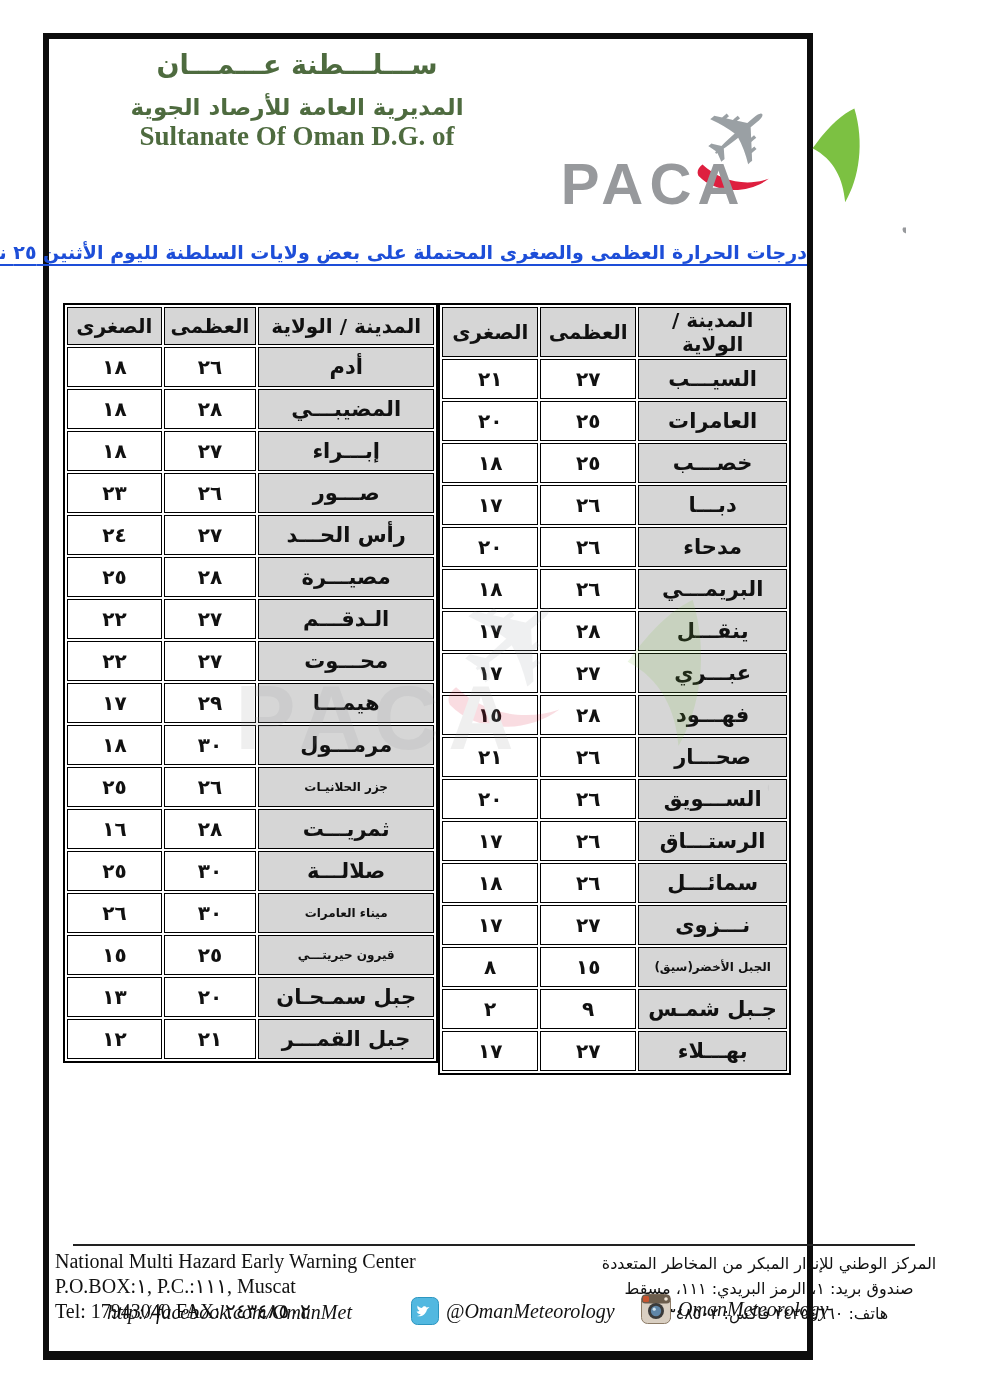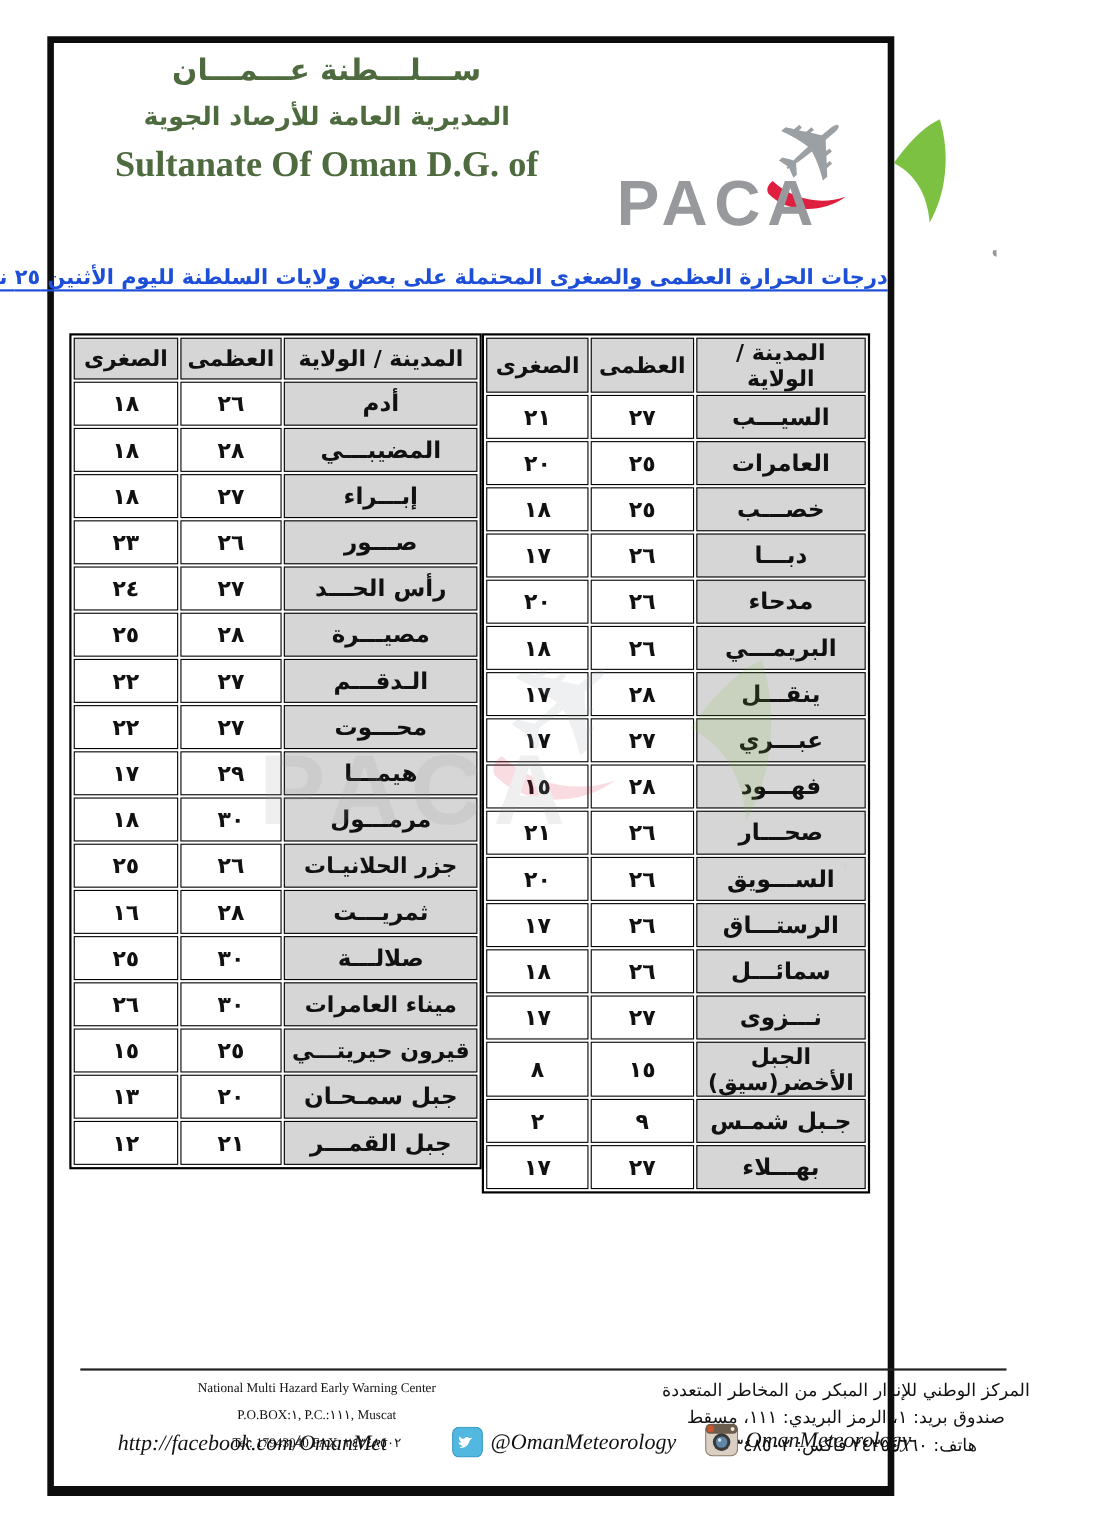--- a/index.html
+++ b/index.html
@@ -3,42 +3,42 @@
 <meta charset="utf-8">
 <style>
   html,body{margin:0;padding:0;background:#fff;}
   body{width:1008px;height:1392px;position:relative;font-family:"DejaVu Sans",sans-serif;}
   .frame{position:absolute;left:43px;top:33px;width:770px;height:1327px;box-sizing:border-box;
          border:6px solid #0d0d0d;border-bottom-width:9px;background:#fff;}
   
   .org{position:absolute;top:10px;left:28px;width:440px;text-align:center;color:#4e6b3f;}
   .org-ar1{font-size:27px;font-weight:bold;}
   .org-ar2{font-size:23px;font-weight:bold;margin-top:14px;}
-  .org-en{font-size:33px;font-weight:bold;font-family:"Liberation Serif",serif;margin-top:10px;line-height:1.25;}
+  .org-en{font-size:27px;font-weight:bold;font-family:"Liberation Serif",serif;line-height:1.25;}
   .logo{position:absolute;top:42px;left:505px;width:352px;height:158px;}
   
   .doc-title{position:absolute;top:202px;left:0;width:100%;text-align:center;direction:rtl;
              font-size:19px;font-weight:bold;color:#1d4ed8;text-decoration:underline;
              text-underline-offset:5px;text-decoration-thickness:2px;white-space:nowrap;}
   
   .tables{position:absolute;top:264px;left:14px;right:16px;display:flex;justify-content:space-between;align-items:flex-start;z-index:1;}
   table.temps{direction:rtl;border-collapse:separate;border-spacing:2.5px;border:2px solid #000;background:#fff;}
   .temps th,.temps td{border:1.5px solid #000;text-align:center;font-weight:bold;box-sizing:border-box;padding:0 2px;}
   .temps th{background:#d6d6d6;font-size:20px;height:38px;color:#111;}
   .temps td{height:40px;font-size:20px;color:#111;}
   .temps td.city{background:#d6d6d6;font-size:21px;}
-  .temps td.city.small{font-size:20px;}
+  .temps td.city.small{font-size:12px;}
   .t-left .c-city{width:206px;} .t-left .c-max{width:96px;}  .t-left .c-min{width:101px;}
   .t-right .c-city{width:171px;}.t-right .c-max{width:103px;}.t-right .c-min{width:104px;}
   
   .watermark{position:absolute;left:180px;top:518px;width:540px;opacity:0.15;z-index:2;pointer-events:none;}
   
   .footer-rule{position:absolute;top:1205px;left:24px;width:842px;border-top:2px solid #222;}
-  .footer-en{position:absolute;top:1210px;left:24px;width:430px;text-align:center;
-             font-family:"Liberation Serif",serif;font-size:12px;color:#111;line-height:25px;}
+  .footer-en{position:absolute;top:1210px;left:6px;width:430px;text-align:left;
+             font-family:"Liberation Serif",serif;font-size:20px;color:#111;line-height:25px;}
   .footer-ar{position:absolute;top:1212px;left:532px;width:376px;text-align:center;direction:rtl;
              font-size:16px;color:#111;line-height:25px;}
   .footer-bottom-item{position:absolute;display:flex;align-items:center;gap:7px;
              font-family:"Liberation Serif",serif;font-style:italic;font-size:20px;color:#111;}
   .fb{top:1262px;left:58px;}
   .tw{top:1258px;left:362px;}
   .ig{top:1255px;left:592px;}
   .footer-bottom-item a{color:#111;text-decoration:none;}
   .icon{display:inline-block;line-height:0;}
 </style>

